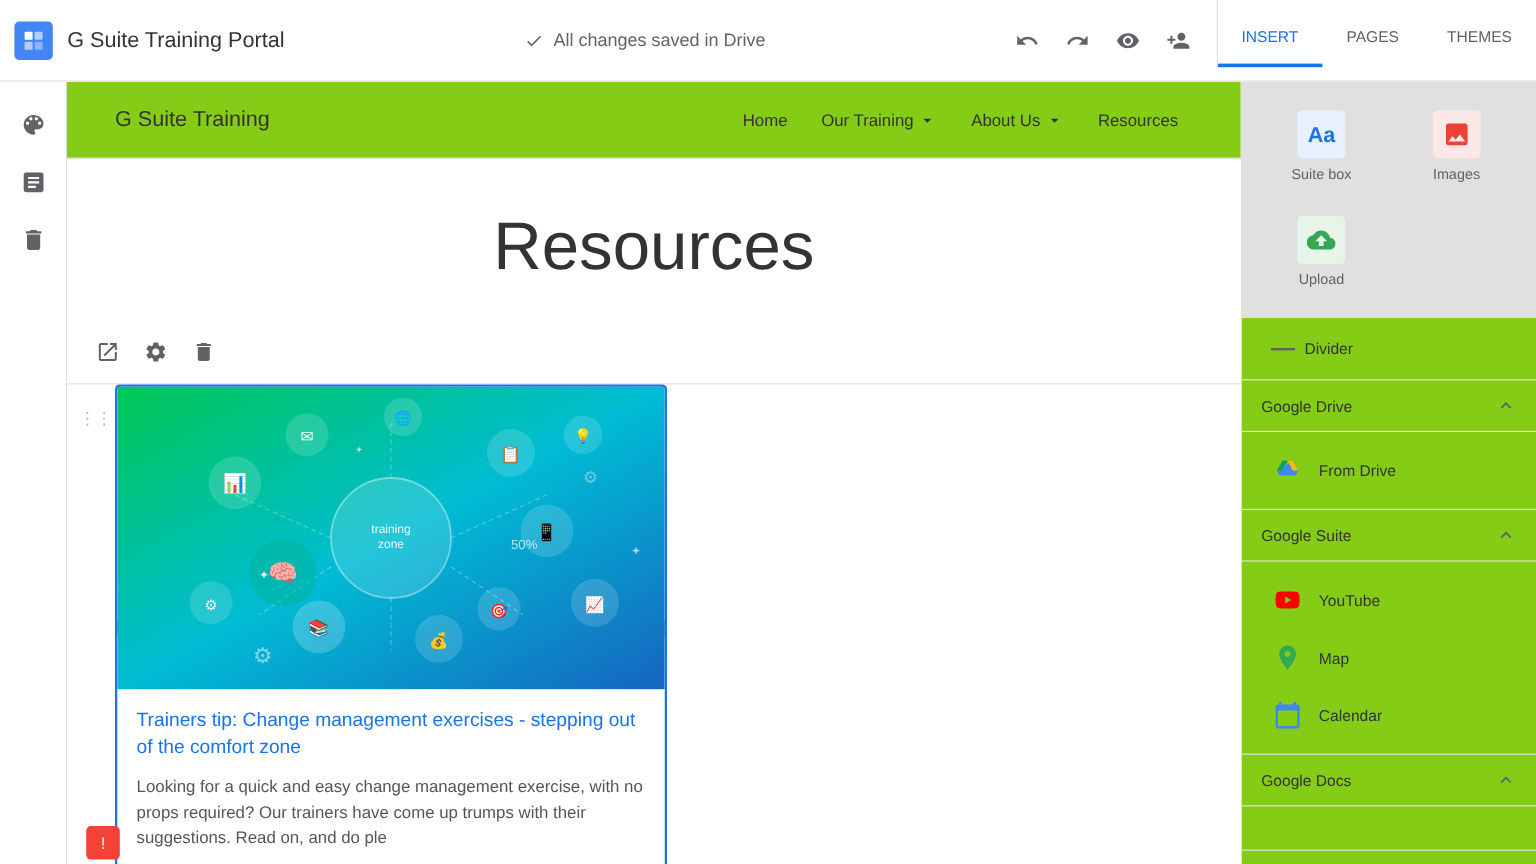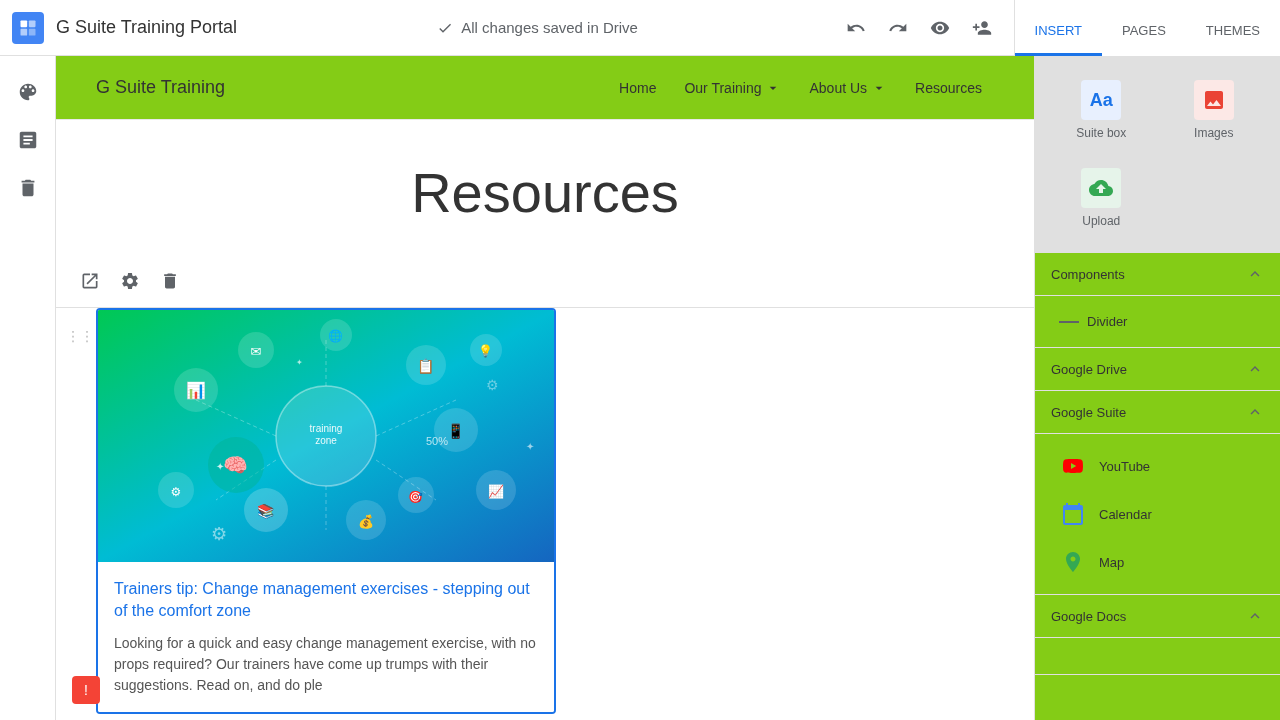--- a/index.html
+++ b/index.html
@@ -3,21 +3,21 @@
   <meta charset="utf-8">
   <style>
     * { box-sizing: border-box; margin: 0; padding: 0; }
     body { font-family: 'Arial', sans-serif; background: #f1f3f4; width: 1280px; height: 720px; overflow: hidden; }
 
     
     .top-bar {
       display: flex;
       align-items: center;
       background: #fff;
-      height: 56px;
+      height: 68px;
       padding: 0 12px;
       border-bottom: 1px solid #e0e0e0;
       gap: 12px;
       position: relative;
       z-index: 10;
     }
     .app-icon {
       width: 32px; height: 32px;
       background: #4285f4;
       border-radius: 4px;
@@ -596,70 +596,76 @@
       <div class="insert-item">
         <div class="insert-icon" style="background:#e6f4ea; color:#34a853;">
           <svg width="24" height="24" viewBox="0 0 24 24" fill="#34a853">
               <path d="M19.35 10.04C18.67 6.59 15.64 4 12 4 9.11 4 6.6 5.64 5.35 8.04 2.34 8.36 0 10.91 0 14c0 3.31 2.69 6 6 6h13c2.76 0 5-2.24 5-5 0-2.64-2.05-4.78-4.65-4.96zM14 13v4h-4v-4H7l5-5 5 5h-3z"></path>
             </svg>
         </div>
         <span class="insert-label">Upload</span>
       </div>
     </div>
 
-    <div class="section-header">
-      <span class="section-header-title">Components</span>
-      <svg width="18" height="18" viewBox="0 0 24 24" fill="#5f6368">
-          <path d="M7.41 15.41L12 10.83l4.59 4.58L18 14l-6-6-6 6z"></path>
-        </svg>
-    </div>
     <div class="section-content">
       <div class="divider-line">
         <div class="divider-dash"></div>
         <span class="sidebar-item-label">Divider</span>
       </div>
     </div>
 
     <div class="section-header">
       <span class="section-header-title">Google Drive</span>
       <svg width="18" height="18" viewBox="0 0 24 24" fill="#5f6368">
           <path d="M7.41 15.41L12 10.83l4.59 4.58L18 14l-6-6-6 6z"></path>
         </svg>
+    </div>
+    <div class="section-content">
+      <div class="sidebar-item">
+        <div class="sidebar-item-icon">
+          <svg width="24" height="24" viewBox="0 0 24 24">
+              <path d="M16.18 4L21 12.18 18.61 16.35H5.39L3 12.18z" fill="#4285f4"></path>
+              <path d="M3 12.18L7.82 4H12L7.18 12.18z" fill="#0f9d58"></path>
+              <path d="M12 4h4.18L21 12.18H16.18z" fill="#fbbc05"></path>
+            </svg>
+        </div>
+        <span class="sidebar-item-label">From Drive</span>
+      </div>
     </div>
 
     <div class="section-header">
       <span class="section-header-title">Google Suite</span>
       <svg width="18" height="18" viewBox="0 0 24 24" fill="#5f6368">
           <path d="M7.41 15.41L12 10.83l4.59 4.58L18 14l-6-6-6 6z"></path>
         </svg>
     </div>
     <div class="section-content">
       <div class="sidebar-item">
         <div class="sidebar-item-icon">
           <svg width="24" height="24" viewBox="0 0 24 24" fill="#ff0000">
               <path d="M21.58 7.19c-.23-.86-.91-1.54-1.77-1.77C18.25 5 12 5 12 5s-6.25 0-7.81.42c-.86.23-1.54.91-1.77 1.77C2 8.75 2 12 2 12s0 3.25.42 4.81c.23.86.91 1.54 1.77 1.77C5.75 19 12 19 12 19s6.25 0 7.81-.42c.86-.23 1.54-.91 1.77-1.77C22 15.25 22 12 22 12s0-3.25-.42-4.81zM10 15V9l5.2 3-5.2 3z"></path>
             </svg>
         </div>
         <span class="sidebar-item-label">YouTube</span>
       </div>
       <div class="sidebar-item">
         <div class="sidebar-item-icon">
+          <svg width="24" height="24" viewBox="0 0 24 24" fill="#34a853">
+              <path d="M12 2C8.13 2 5 5.13 5 9c0 5.25 7 13 7 13s7-7.75 7-13c0-3.87-3.13-7-7-7zm0 9.5c-1.38 0-2.5-1.12-2.5-2.5s1.12-2.5 2.5-2.5 2.5 1.12 2.5 2.5-1.12 2.5-2.5 2.5z"></path>
+            </svg>
+        </div>
+        <span class="sidebar-item-label">Map</span>
+      </div>
+      <div class="sidebar-item">
+        <div class="sidebar-item-icon">
           <svg width="24" height="24" viewBox="0 0 24 24" fill="#4285f4">
               <path d="M20 3h-1V1h-2v2H7V1H5v2H4c-1.1 0-2 .9-2 2v16c0 1.1.9 2 2 2h16c1.1 0 2-.9 2-2V5c0-1.1-.9-2-2-2zm0 18H4V8h16v13z"></path>
             </svg>
         </div>
         <span class="sidebar-item-label">Calendar</span>
-      </div>
-      <div class="sidebar-item">
-        <div class="sidebar-item-icon">
-          <svg width="24" height="24" viewBox="0 0 24 24" fill="#34a853">
-              <path d="M12 2C8.13 2 5 5.13 5 9c0 5.25 7 13 7 13s7-7.75 7-13c0-3.87-3.13-7-7-7zm0 9.5c-1.38 0-2.5-1.12-2.5-2.5s1.12-2.5 2.5-2.5 2.5 1.12 2.5 2.5-1.12 2.5-2.5 2.5z"></path>
-            </svg>
-        </div>
-        <span class="sidebar-item-label">Map</span>
       </div>
     </div>
 
     <div class="section-header">
       <span class="section-header-title">Google Docs</span>
       <svg width="18" height="18" viewBox="0 0 24 24" fill="#5f6368">
           <path d="M7.41 15.41L12 10.83l4.59 4.58L18 14l-6-6-6 6z"></path>
         </svg>
     </div>
     <div class="section-content">

